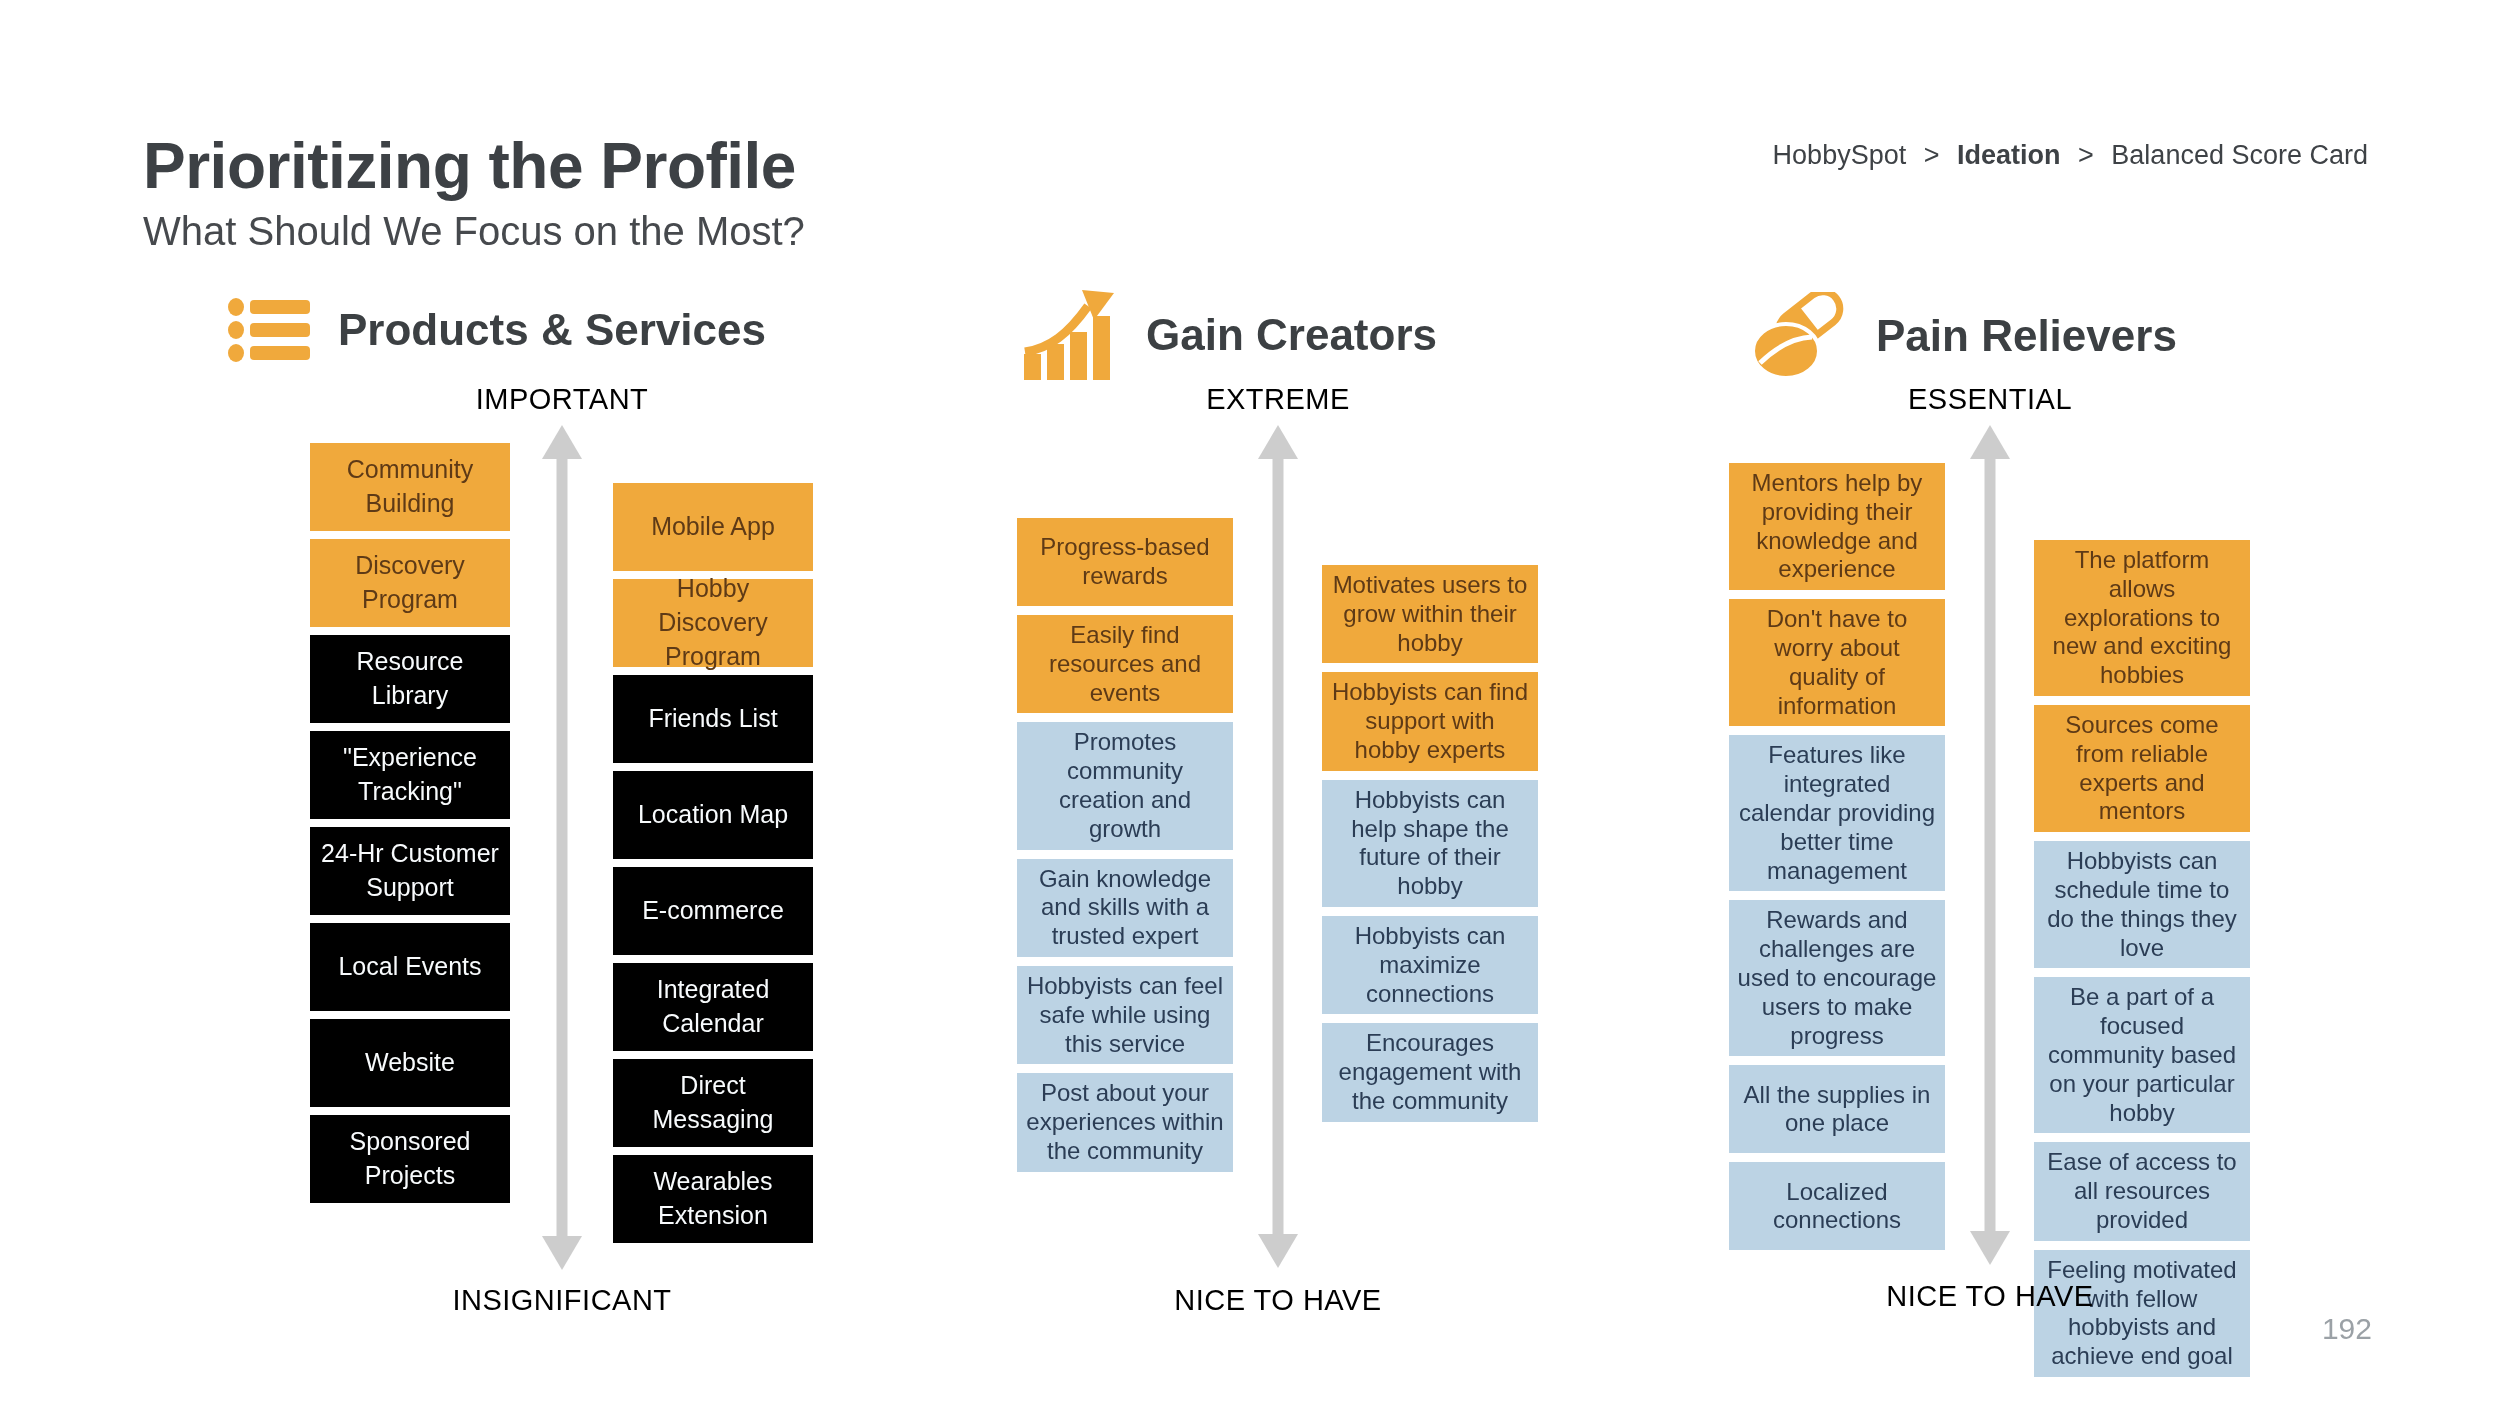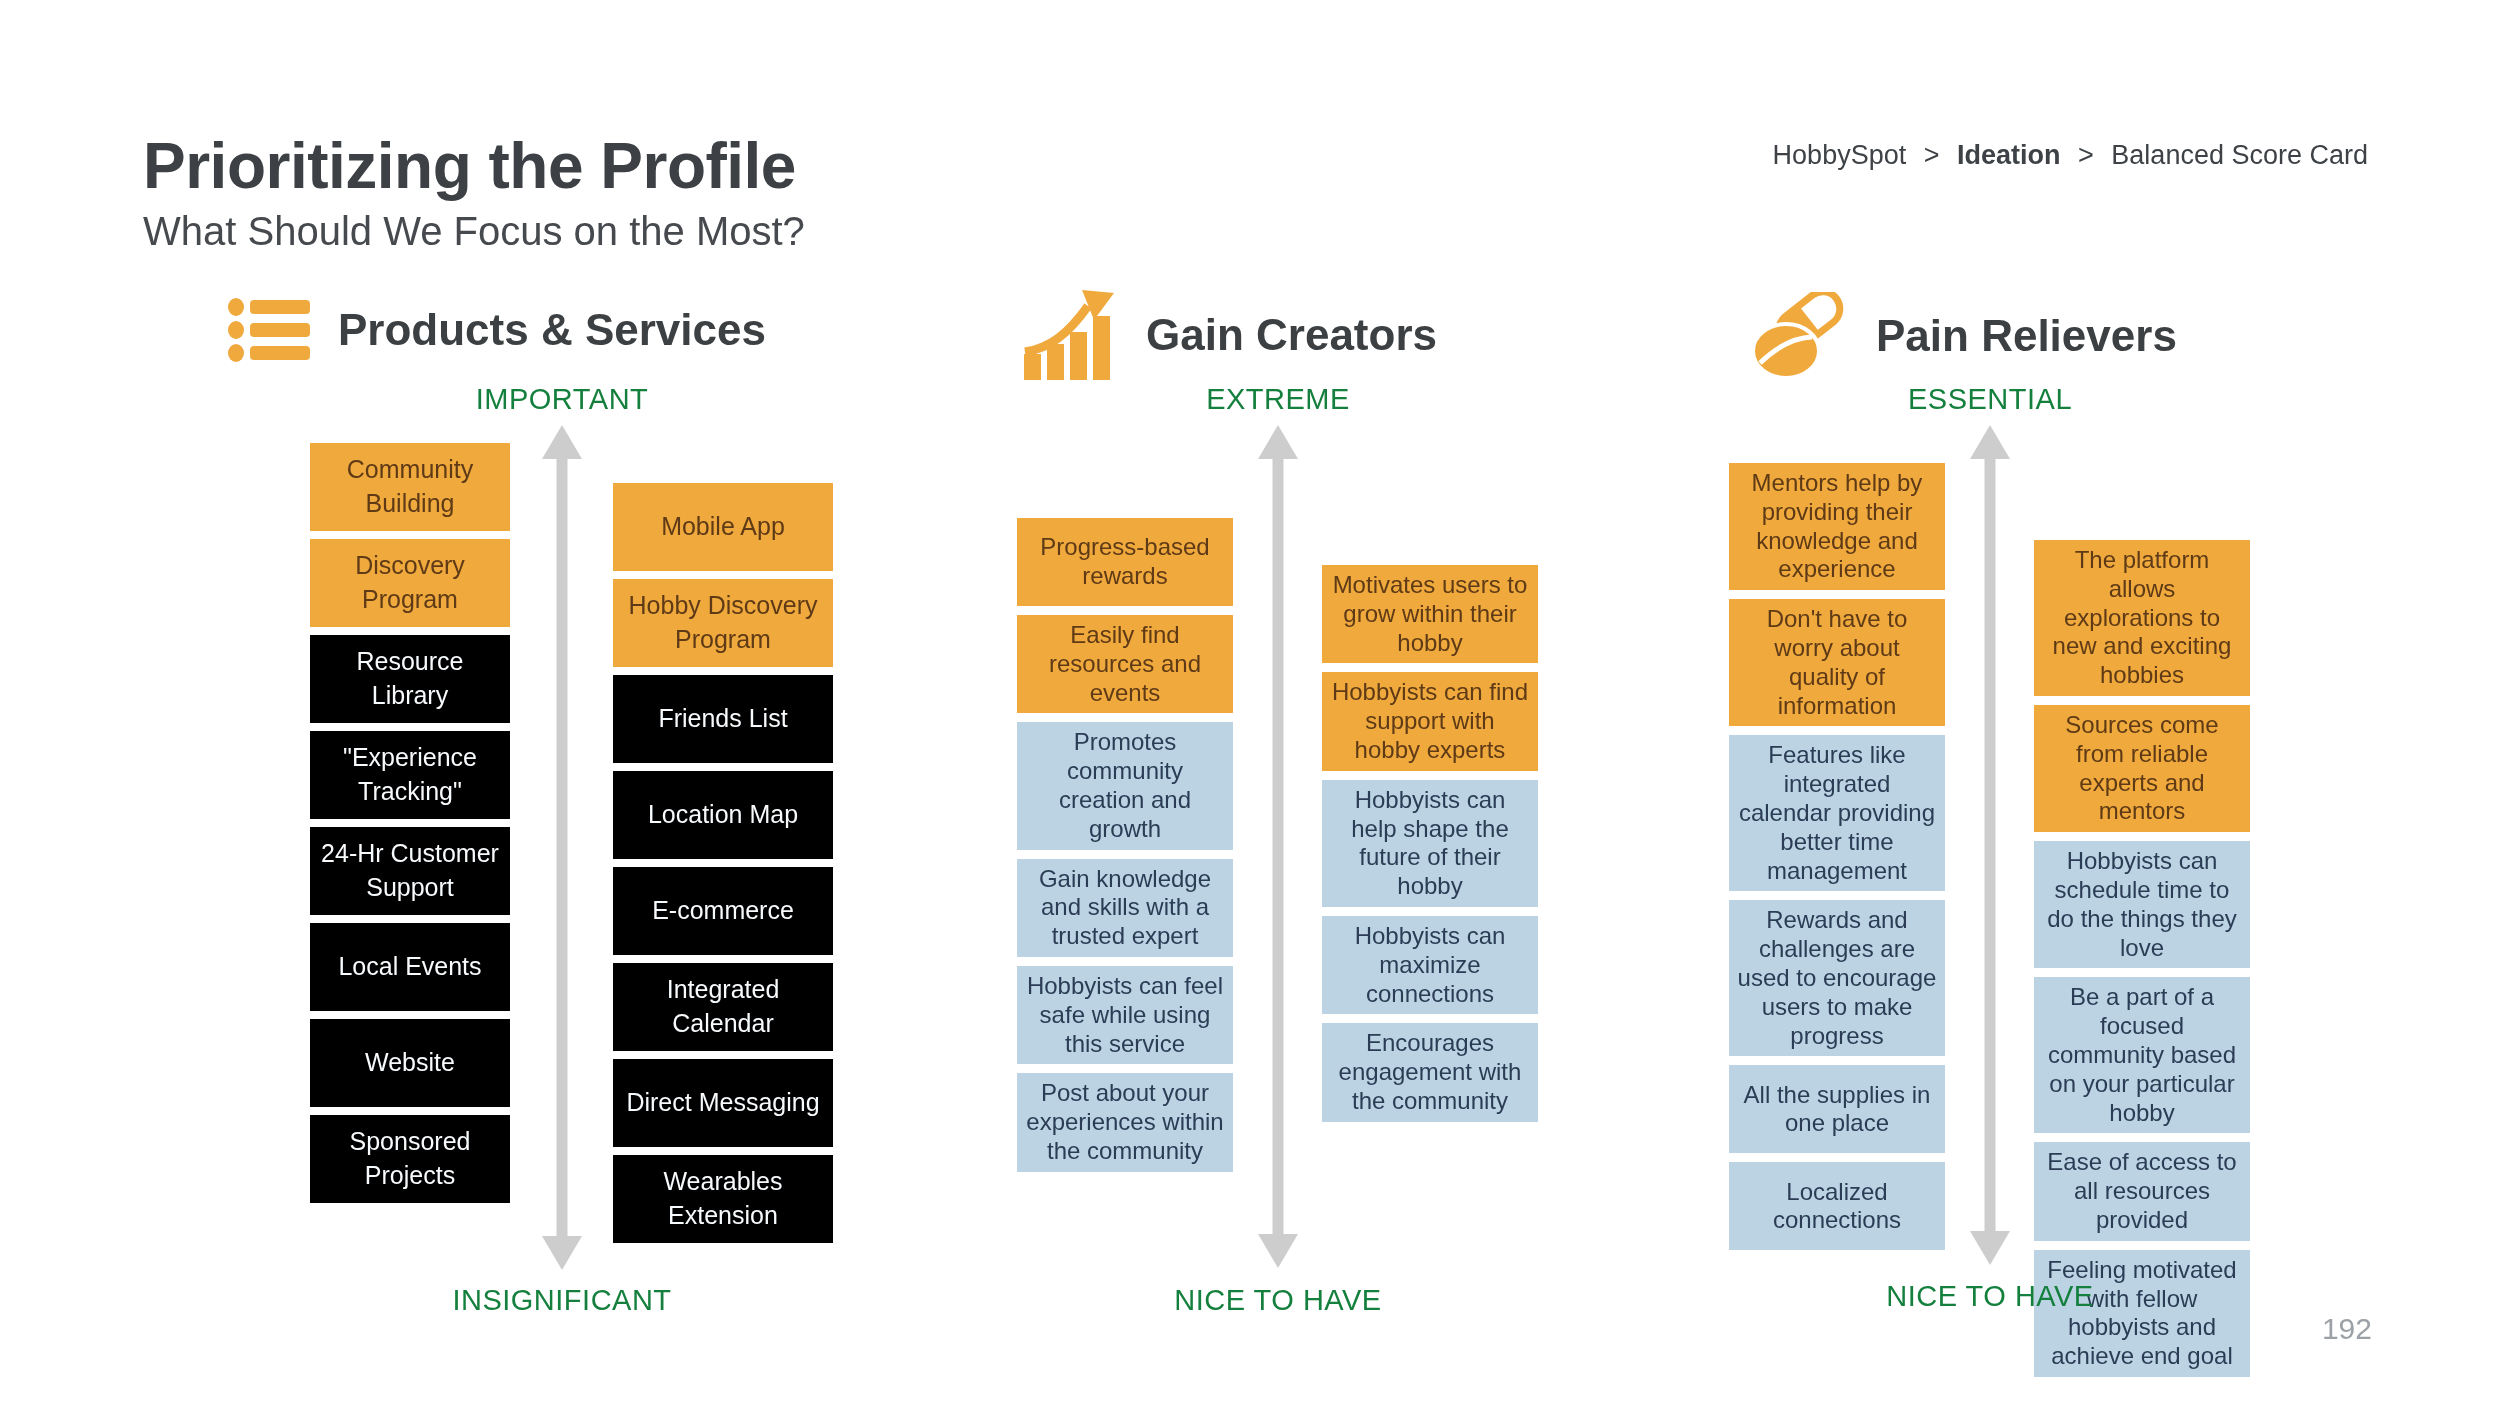--- a/index.html
+++ b/index.html
@@ -12,21 +12,21 @@
   .title-block h1{margin:0;font-size:64px;font-weight:700;letter-spacing:-0.5px;color:#3d4145;line-height:1.08;}
   .title-block .subtitle{margin-top:8px;font-size:40px;font-weight:400;color:#46494d;}
   .breadcrumb{position:absolute;top:140px;right:132px;font-size:27px;color:#3e4246;white-space:nowrap;}
   .breadcrumb .bold{font-weight:700;}
   .breadcrumb .sep{margin:0 10px;color:#3e4246;}
   
   .col-header{position:absolute;display:flex;align-items:center;gap:28px;}
   .col-header h2{margin:0;font-size:44px;font-weight:700;color:#3c4043;white-space:nowrap;}
   .icon{display:inline-flex;align-items:center;justify-content:center;}
   
-  .scale-label{position:absolute;transform:translateX(-50%);font-size:29px;color:#15803d;letter-spacing:0.5px;white-space:nowrap;}
+  .scale-label{position:absolute;transform:translateX(-50%);font-size:29px;color:#000000;letter-spacing:0.5px;white-space:nowrap;}
   
   .v-arrow{position:absolute;width:44px;}
   .v-arrow .rod{position:absolute;left:50%;top:30px;bottom:30px;width:11px;transform:translateX(-50%);background:#cdcdcd;}
   .v-arrow .head-top{position:absolute;left:50%;top:0;transform:translateX(-50%);width:0;height:0;
     border-left:20px solid transparent;border-right:20px solid transparent;border-bottom:34px solid #cdcdcd;}
   .v-arrow .head-bottom{position:absolute;left:50%;bottom:0;transform:translateX(-50%);width:0;height:0;
     border-left:20px solid transparent;border-right:20px solid transparent;border-top:34px solid #cdcdcd;}
   
   .stack{position:absolute;display:flex;flex-direction:column;}
   .box{display:flex;align-items:center;justify-content:center;text-align:center;
@@ -104,21 +104,21 @@
       </div>
 
       <div class="box blue">
         <span>Website</span>
       </div>
 
       <div class="box blue">
         <span>Sponsored Projects</span>
       </div>
     </div>
-  <div class="stack fixed" style="left:613px;top:483px;width:220px;">
+  <div class="stack fixed" style="left:613px;top:483px;width:200px;">
 
       <div class="box orange">
         <span>Mobile App</span>
       </div>
 
       <div class="box orange">
         <span>Hobby Discovery Program</span>
       </div>
 
       <div class="box blue">

